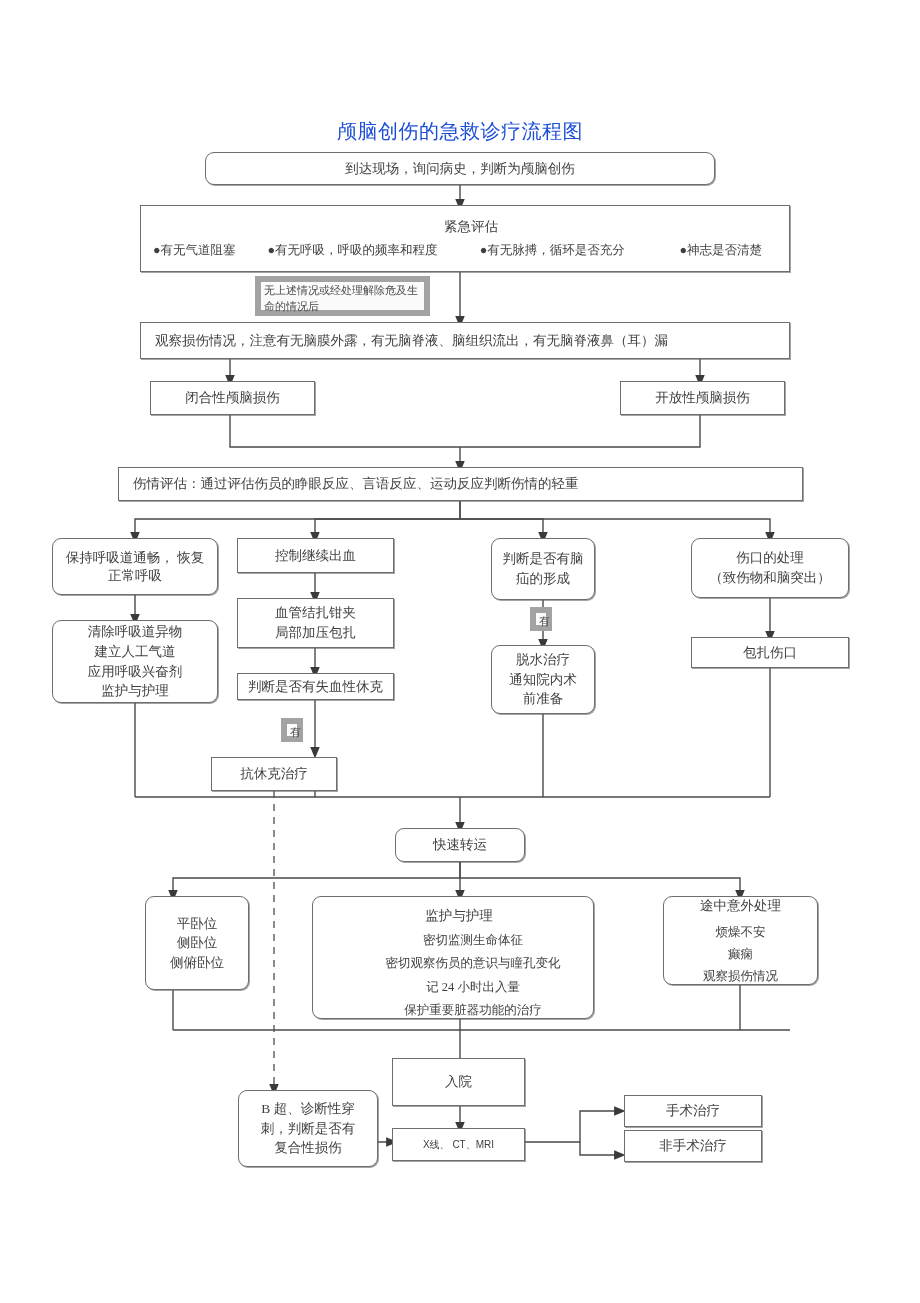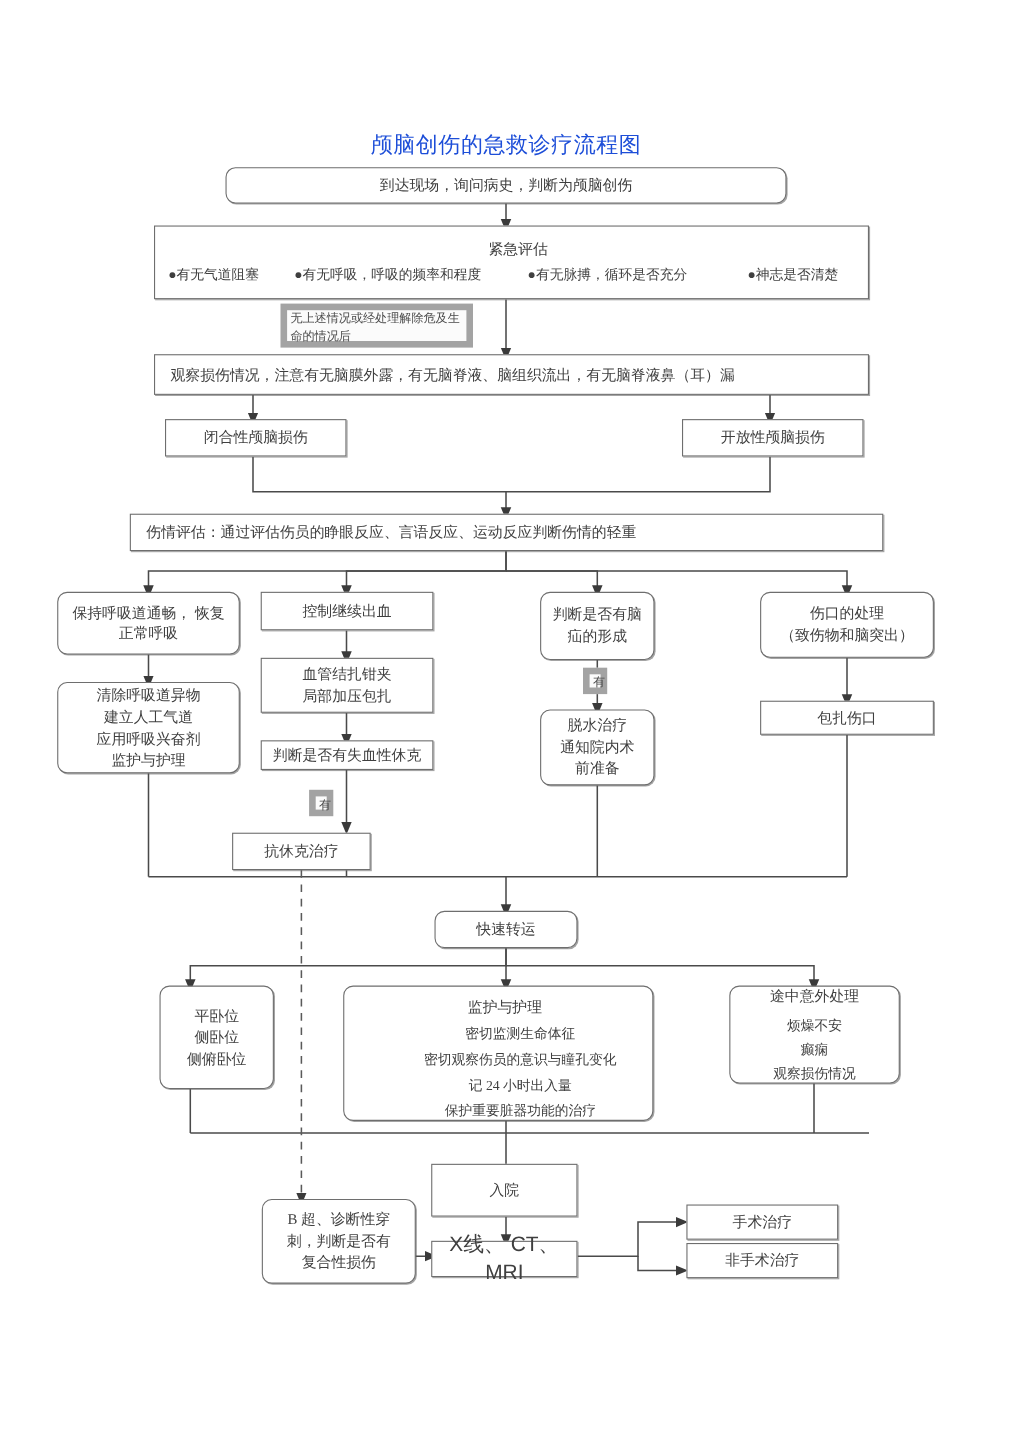--- a/index.html
+++ b/index.html
@@ -295,21 +295,21 @@
       <div>刺，判断是否有</div>
       <div>复合性损伤</div>
     </div>
   </div>
 
   <div class="node" style="left:392px;top:1058px;width:133px;height:48px;">
     <span>入院</span>
   </div>
 
   <div class="node" style="left:392px;top:1128px;width:133px;height:33px;">
-    <span class="sans" style="font-size:19px;text-align:center;">X线、 CT、MRI</span>
+    <span class="sans" style="font-size:10px;text-align:center;">X线、 CT、MRI</span>
   </div>
 
   <div class="node" style="left:624px;top:1095px;width:138px;height:32px;">
     <span>手术治疗</span>
   </div>
 
   <div class="node" style="left:624px;top:1130px;width:138px;height:32px;">
     <span>非手术治疗</span>
   </div>
 

